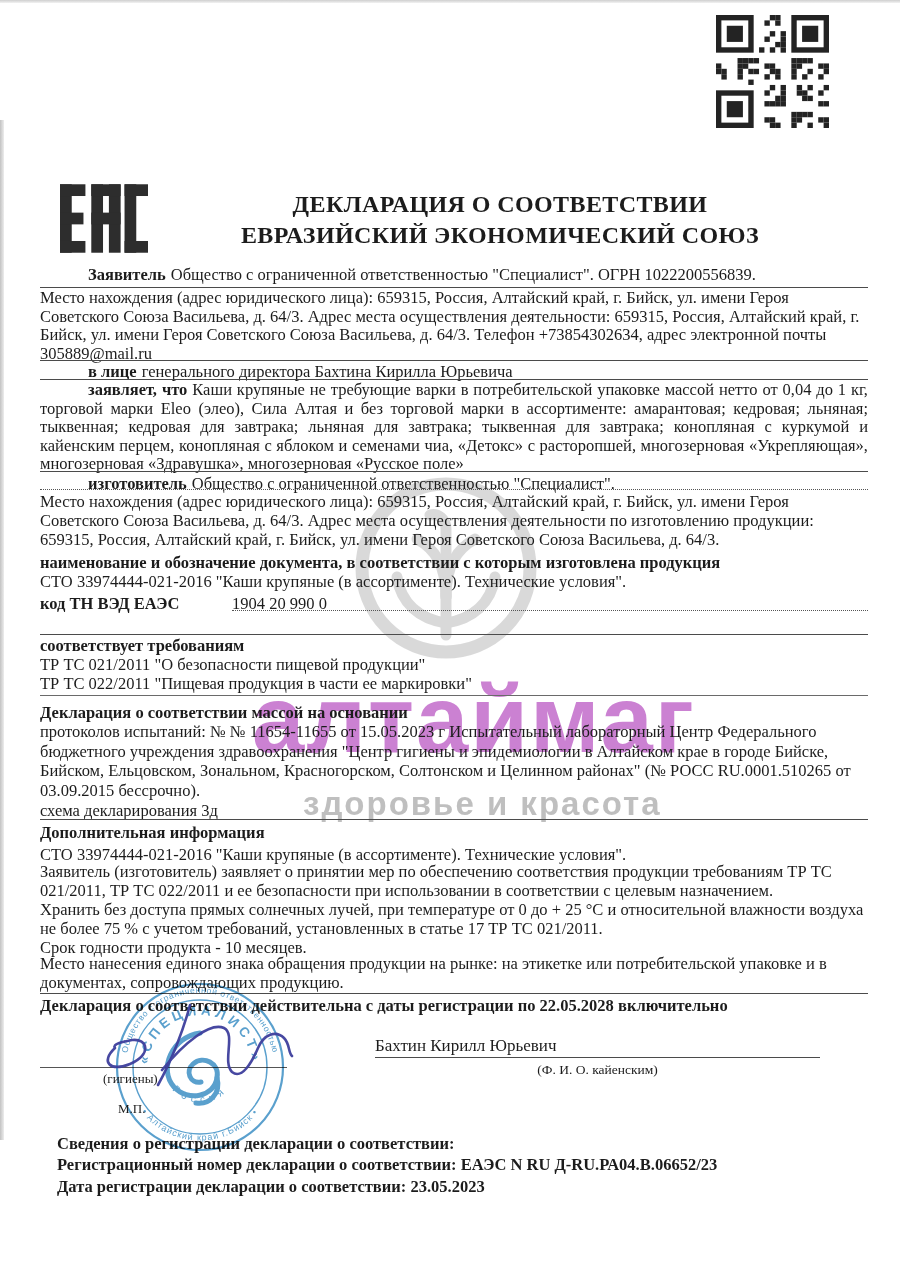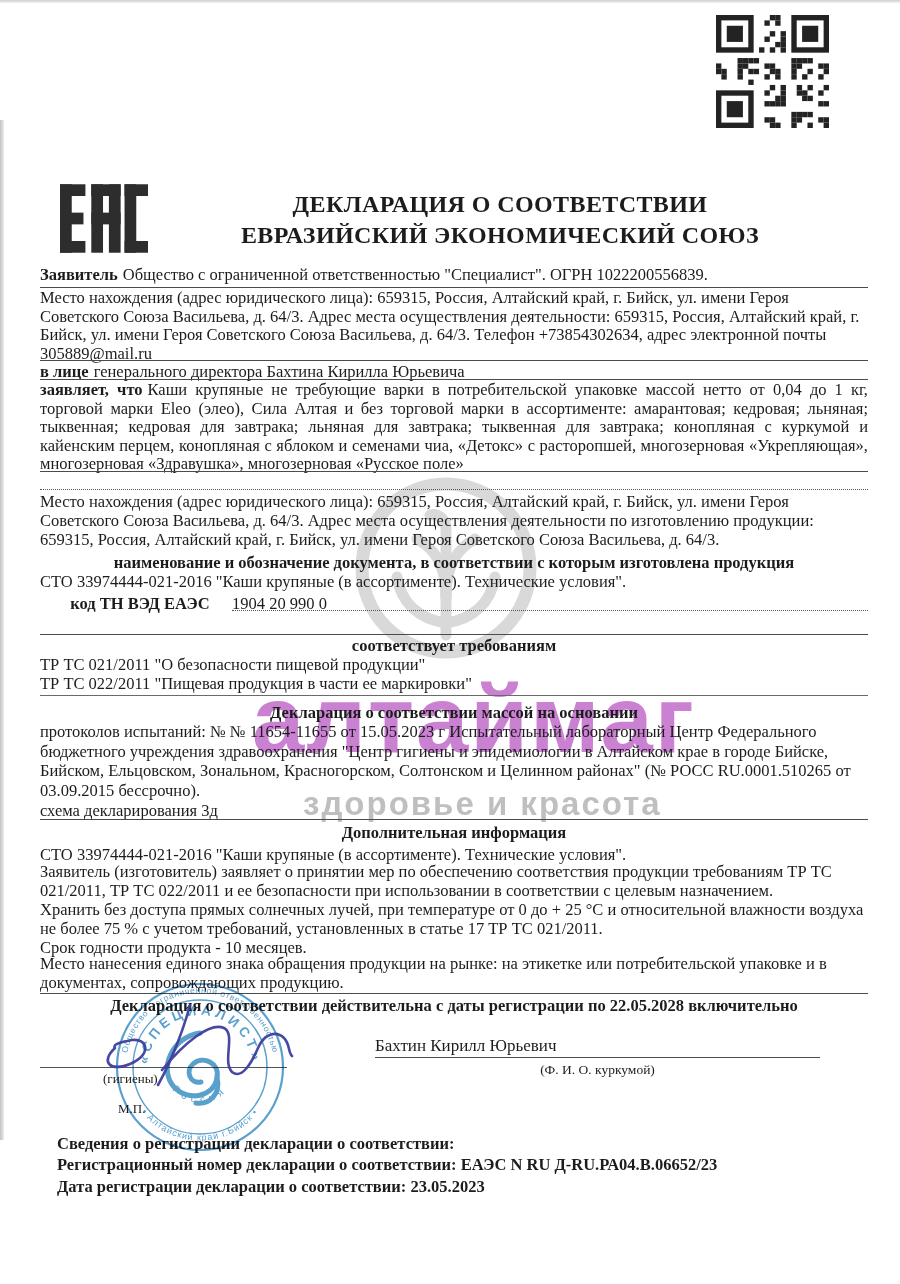--- a/index.html
+++ b/index.html
@@ -3,22 +3,22 @@
 <meta charset="utf-8">
 <style>
   html,body{margin:0;padding:0;background:#fdfdfc;}
   .page{position:relative;width:900px;height:1284px;background:#fff;overflow:hidden;
         font-family:"Liberation Serif","DejaVu Serif",serif;color:#1c1c1c;}
   .edge-top{position:absolute;left:0;top:0;width:100%;height:3px;
             background:linear-gradient(#cfcfcf,#f2f2f2);z-index:1;}
   .edge-left{position:absolute;left:0;top:120px;width:4px;height:1020px;
              background:linear-gradient(90deg,#c2c2c2,#ededed);z-index:1;}
   .abs{position:absolute;left:40px;width:828px;font-size:16.5px;line-height:19px;z-index:2;}
-  .b{font-weight:700;text-align:center;}
-  .lbl{font-weight:700;margin-right:5px;}
+  .b{font-weight:700;}
+  .lbl{font-weight:700;margin-right:5px;margin-left:48px;}
   .jst{text-align:justify;}
   .lh185{line-height:18.5px;}
   .lh195{line-height:19.5px;}
   .hr{position:absolute;left:40px;width:828px;height:0;border-top:1.4px solid #4b4b4b;z-index:2;}
   .hr.dot{border-top:1.6px dotted #555;}
   .hr.thin{border-top:1px solid #6a6a6a;}
   .title{position:absolute;left:150px;top:189px;width:700px;text-align:center;
          font-size:24px;line-height:31px;font-weight:700;letter-spacing:.4px;z-index:2;}
   .wm-circle{position:absolute;left:355px;top:477px;z-index:1;opacity:.5;}
   .wm-brand{position:absolute;left:252px;top:666px;z-index:1;
@@ -193,20 +193,23 @@
   <div class="abs" style="top:362px">
     <span class="lbl">в лице</span><span>генерального директора Бахтина Кирилла Юрьевича</span>
   </div>
   <div class="hr" style="top:379px"></div>
 
   <div class="abs jst lh185" style="top:381px">
     <span class="lbl">заявляет, что</span><span>Каши крупяные не требующие варки в потребительской упаковке массой нетто от 0,04 до 1 кг, торговой марки Eleo (элео), Сила Алтая и без торговой марки в ассортименте: амарантовая; кедровая; льняная; тыквенная; кедровая для завтрака; льняная для завтрака; тыквенная для завтрака; конопляная с куркумой и кайенским перцем, конопляная с яблоком и семенами чиа, «Детокс» с расторопшей, многозерновая «Укрепляющая», многозерновая «Здравушка», многозерновая «Русское поле»</span>
   </div>
   <div class="hr" style="top:471px"></div>
 
+  <div class="abs" style="top:474px">
+    <span class="lbl">изготовитель</span><span>Общество с ограниченной ответственностью "Специалист".</span>
+  </div>
   <div class="hr dot" style="top:489px"></div>
 
   <div class="abs" style="top:492px">Место нахождения (адрес юридического лица): 659315, Россия, Алтайский край, г. Бийск, ул. имени Героя Советского Союза Васильева, д. 64/3. Адрес места осуществления деятельности по изготовлению продукции: 659315, Россия, Алтайский край, г. Бийск, ул. имени Героя Советского Союза Васильева, д. 64/3.</div>
 
   <div class="abs b" style="top:553px">наименование и обозначение документа, в соответствии с которым изготовлена продукция</div>
   <div class="abs" style="top:572px">СТО 33974444-021-2016  "Каши крупяные (в ассортименте). Технические условия".</div>
 
   <div class="abs b" style="top:594px;width:200px">код ТН ВЭД ЕАЭС</div>
   <div class="abs" style="top:594px;left:232px;width:300px">1904 20 990 0</div>
   <div class="hr dot" style="top:610px;left:232px;width:636px"></div>
@@ -228,21 +231,21 @@
   <div class="abs" style="top:862px">Заявитель (изготовитель) заявляет о принятии мер по обеспечению соответствия продукции требованиям  ТР ТС 021/2011, ТР ТС 022/2011 и ее безопасности при использовании в соответствии с целевым назначением.</div>
   <div class="abs" style="top:900px">Хранить без доступа прямых солнечных лучей, при температуре от 0 до + 25 °С и относительной влажности воздуха не более 75 % с учетом требований, установленных в статье 17 ТР ТС 021/2011.</div>
   <div class="abs" style="top:938px">Срок годности продукта - 10 месяцев.</div>
   <div class="abs lh185" style="top:955px">Место нанесения единого знака обращения продукции на рынке: на этикетке или потребительской упаковке и в документах, сопровождающих продукцию.</div>
   <div class="hr" style="top:993px"></div>
 
   <div class="abs b" style="top:996px">Декларация о соответствии  действительна с даты регистрации по 22.05.2028 включительно</div>
 
   <div class="sig-name">Бахтин Кирилл Юрьевич</div>
   <div class="fio-line"></div>
-  <div class="fio-cap">(Ф. И. О. куркумой)</div>
+  <div class="fio-cap">(Ф. И. О. кайенским)</div>
   <div class="pod-line"></div>
   <div class="pod-cap">(гигиены)</div>
   <div class="mp">М.П.</div>
 
   <svg class="stamp" width="210" height="205" viewBox="0 0 210 205" fill="none" stroke="#3d8fc5">
     <circle cx="100" cy="92" r="83" stroke-width="2.2"></circle>
     <circle cx="100" cy="92" r="67" stroke-width="1.4"></circle>
     <defs>
       <path id="arcTopOuter" d="M 26 92 A 74 74 0 0 1 174 92"></path>
       <path id="arcBotOuter" d="M 33 123 A 74 74 0 0 0 167 123"></path>

